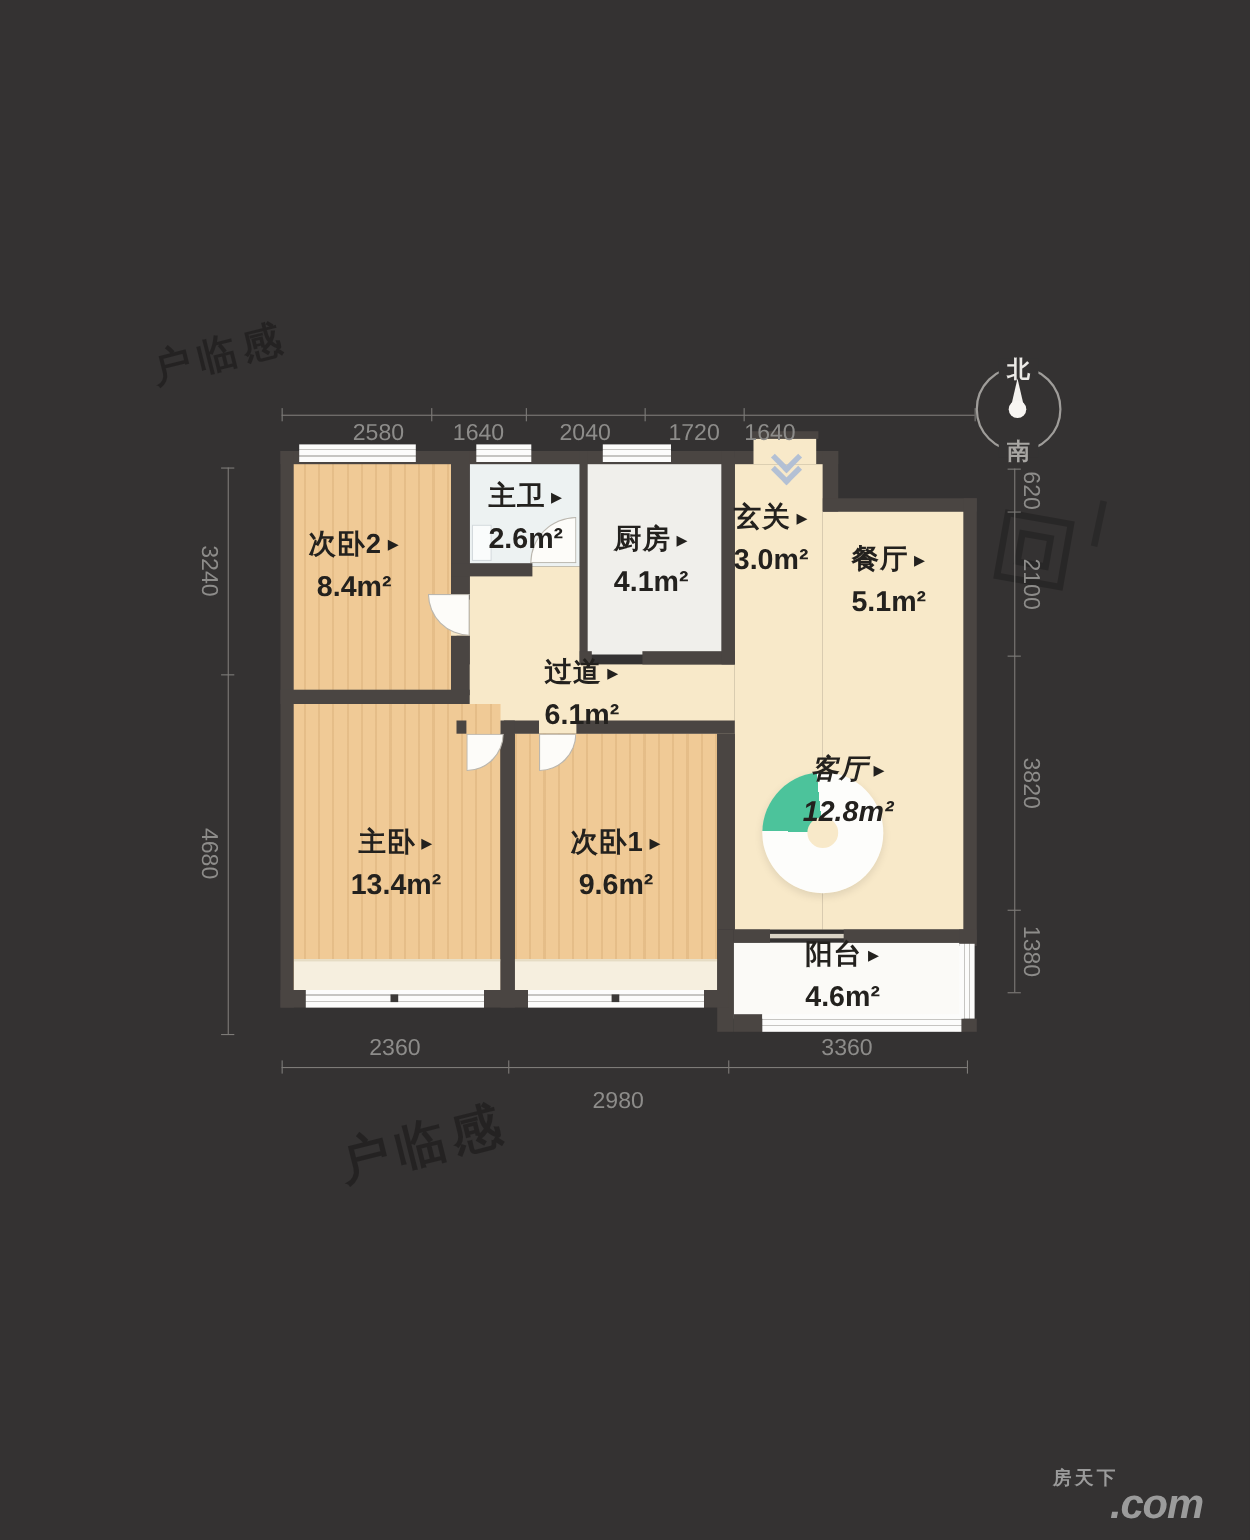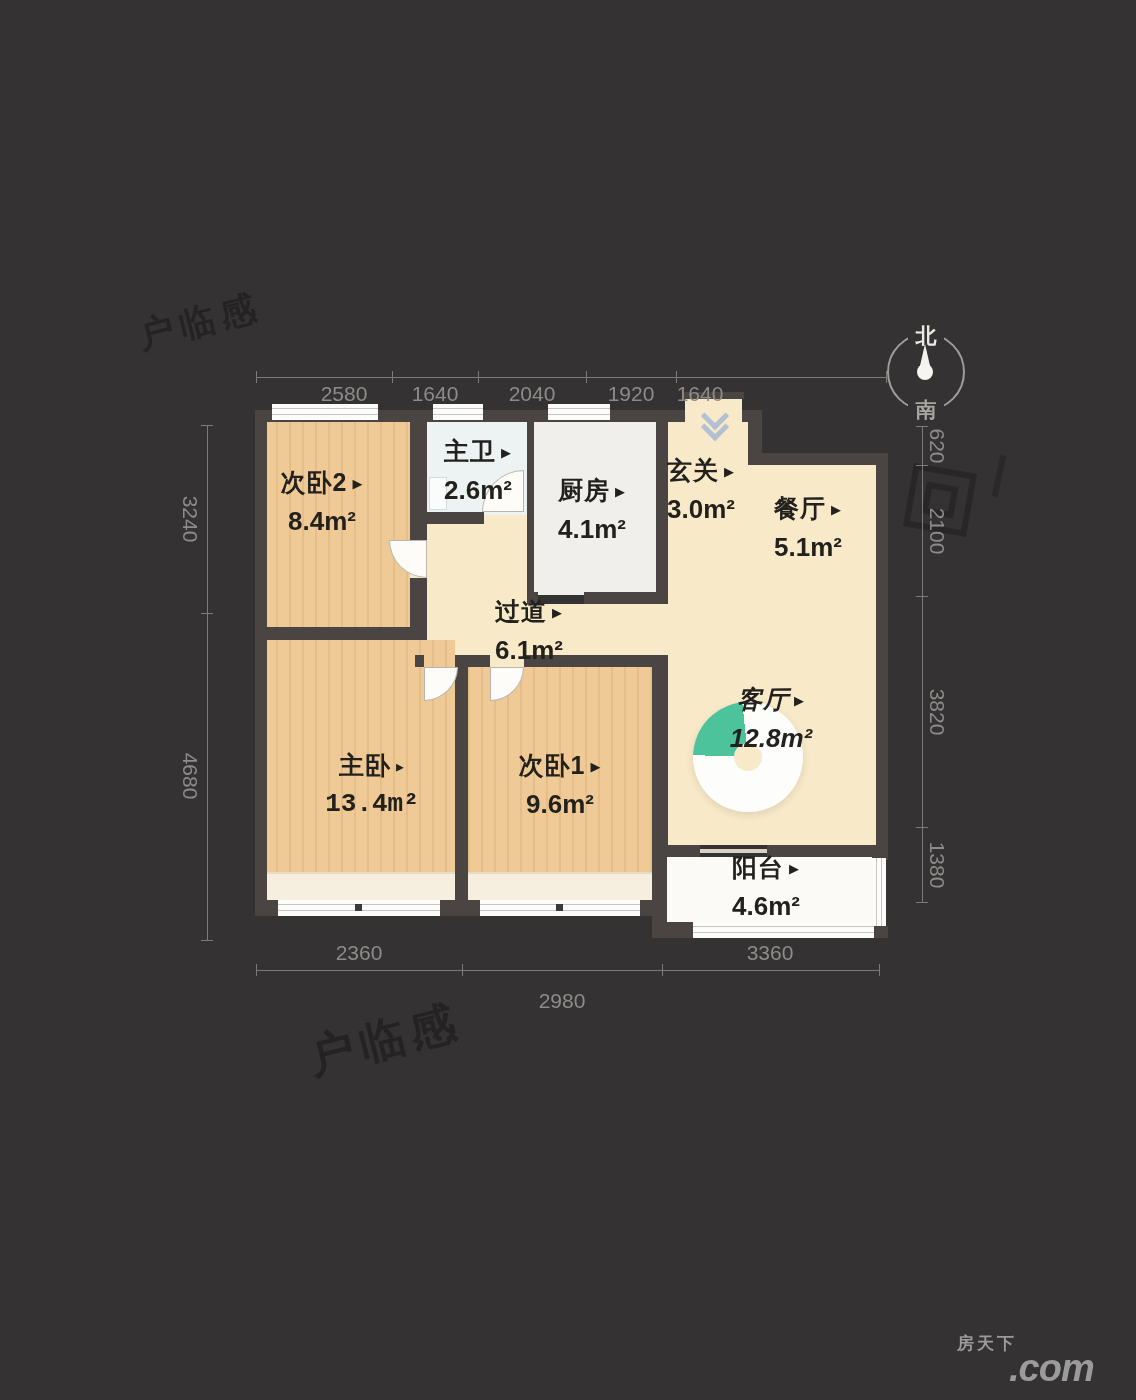--- a/index.html
+++ b/index.html
@@ -160,21 +160,21 @@
 <div class="abs arc" style="left:389px;top:540px;width:38px;height:38px;border-radius:0 0 0 100%;"></div>
 <div class="abs arc" style="left:482px;top:470px;width:42px;height:42px;border-radius:100% 0 0 0;"></div>
 <div class="abs arc" style="left:424px;top:667px;width:34px;height:34px;border-radius:0 0 100% 0;"></div>
 <div class="abs arc" style="left:490px;top:667px;width:34px;height:34px;border-radius:0 0 100% 0;"></div>
 
 <div class="abs" style="left:429px;top:477px;width:18px;height:33px;background:#fafcfc;border:1px solid #d4dadd;box-sizing:border-box;"></div>
 
 <div class="abs" style="left:693px;top:702px;width:110px;height:110px;border-radius:50%;background:conic-gradient(from 272deg,#4cc39b 0 82deg,#fdfdfb 82deg 360deg);box-shadow:0 3px 8px rgba(0,0,0,0.10);"></div>
 <div class="abs donut-hole" style="left:734px;top:743px;width:28px;height:28px;"></div>
 
-<div class="room-label" style="left:322px;top:501px;">
+<div class="room-label" style="left:322px;top:513px;">
   <div class="rl-name"><span>次卧2</span><span class="rl-arrow">▶</span></div>
   <div class="rl-area">8.4m²</div>
 </div>
 <div class="room-label" style="left:478px;top:470px;">
   <div class="rl-name"><span>主卫</span><span class="rl-arrow">▶</span></div>
   <div class="rl-area">2.6m²</div>
 </div>
 <div class="room-label" style="left:592px;top:509px;">
   <div class="rl-name"><span>厨房</span><span class="rl-arrow">▶</span></div>
   <div class="rl-area">4.1m²</div>
@@ -188,21 +188,21 @@
   <div class="rl-area">5.1m²</div>
 </div>
 <div class="room-label" style="left:529px;top:630px;text-align:right;">
   <div class="rl-name"><span>过道</span><span class="rl-arrow">▶</span></div>
   <div class="rl-area">6.1m²</div>
 </div>
 <div class="room-label" style="left:771px;top:718px;font-style:italic;">
   <div class="rl-name"><span>客厅</span><span class="rl-arrow">▶</span></div>
   <div class="rl-area">12.8m²</div>
 </div>
-<div class="room-label" style="left:372px;top:784px;font-family:Liberation Mono, monospace;">
+<div class="room-label" style="left:360px;top:784px;">
   <div class="rl-name"><span>主卧</span><span class="rl-arrow">▶</span></div>
   <div class="rl-area">13.4m²</div>
 </div>
 <div class="room-label" style="left:560px;top:784px;">
   <div class="rl-name"><span>次卧1</span><span class="rl-arrow">▶</span></div>
   <div class="rl-area">9.6m²</div>
 </div>
 <div class="room-label" style="left:766px;top:886px;">
   <div class="rl-name"><span>阳台</span><span class="rl-arrow">▶</span></div>
   <div class="rl-area">4.6m²</div>
@@ -211,21 +211,21 @@
 <div class="abs dimline" style="left:256px;top:377px;width:630px;height:1px;"></div>
 <div class="abs tick-v" style="left:256px;top:371px;"></div>
 <div class="abs tick-v" style="left:392px;top:371px;"></div>
 <div class="abs tick-v" style="left:478px;top:371px;"></div>
 <div class="abs tick-v" style="left:586px;top:371px;"></div>
 <div class="abs tick-v" style="left:676px;top:371px;"></div>
 <div class="abs tick-v" style="left:886px;top:371px;"></div>
 <div class="dimlabel" style="left:324px;top:382px;margin-left:20px;">2580</div>
 <div class="dimlabel" style="left:435px;top:382px;">1640</div>
 <div class="dimlabel" style="left:532px;top:382px;">2040</div>
-<div class="dimlabel" style="left:631px;top:382px;">1920</div>
+<div class="dimlabel" style="left:631px;top:382px;">1720</div>
 <div class="dimlabel" style="left:700px;top:382px;">1640</div>
 
 <div class="abs dimline" style="left:256px;top:970px;width:623px;height:1px;"></div>
 <div class="abs tick-v" style="left:256px;top:964px;"></div>
 <div class="abs tick-v" style="left:462px;top:964px;"></div>
 <div class="abs tick-v" style="left:662px;top:964px;"></div>
 <div class="abs tick-v" style="left:879px;top:964px;"></div>
 <div class="dimlabel" style="left:359px;top:941px;">2360</div>
 <div class="dimlabel" style="left:562px;top:941px;margin-top:48px;">2980</div>
 <div class="dimlabel" style="left:770px;top:941px;">3360</div>

